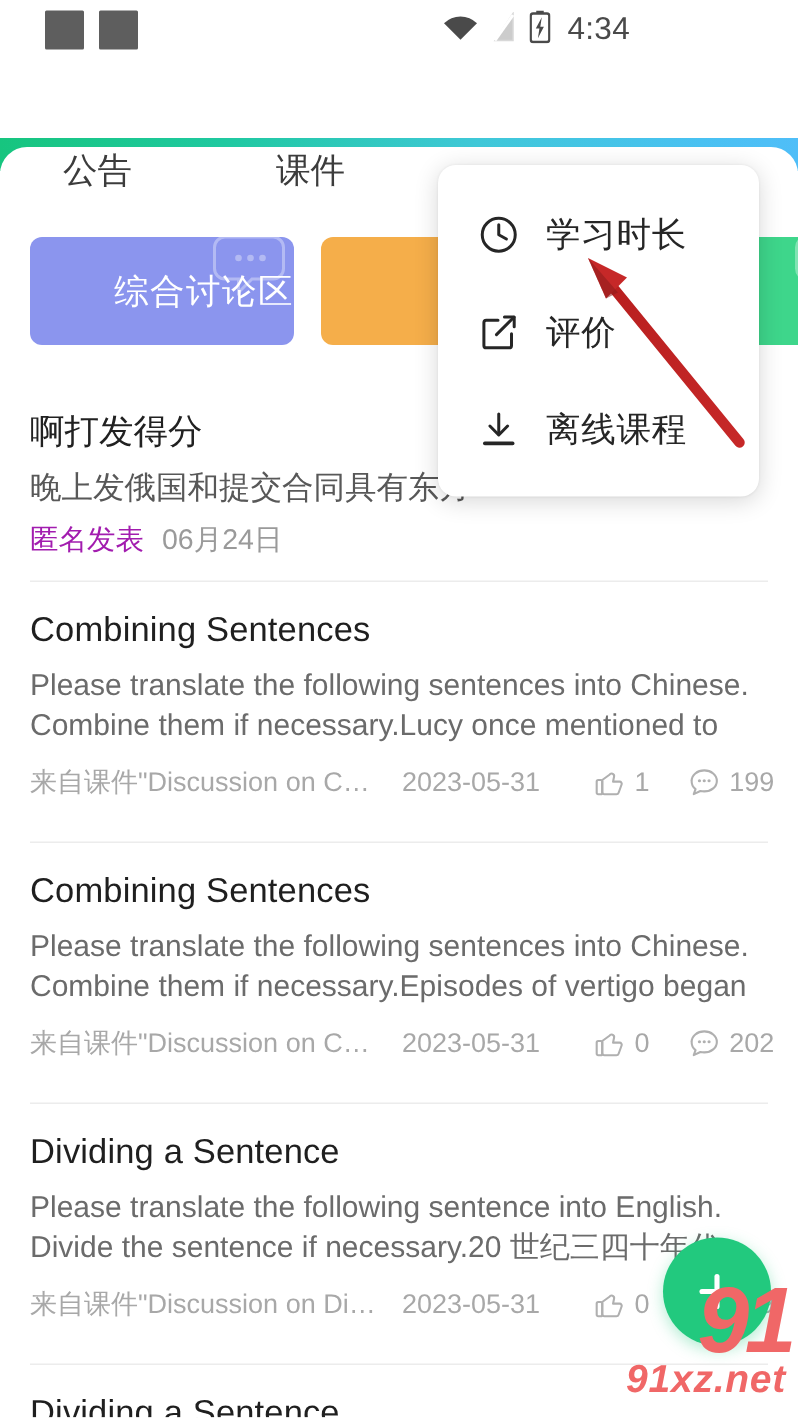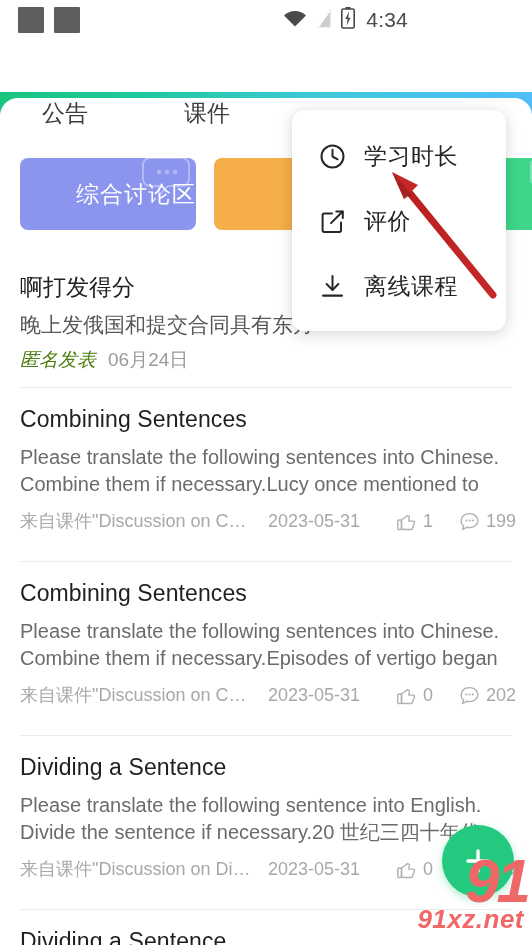--- a/index.html
+++ b/index.html
@@ -17,21 +17,21 @@
     position: relative;
     width: 532px;
     height: 945px;
     background: #ffffff;
     overflow: hidden;
   }
 
   
   .status-bar {
     position: absolute;
-    top: 0; left: 0;
+    top: 0; left: 12px;
     width: 426px;
     height: 40px;
     display: flex;
     align-items: center;
     padding: 0 18px;
     background: #ffffff;
     z-index: 5;
   }
   .status-left { display: flex; align-items: center; gap: 10px; }
   .sq {
@@ -178,21 +178,21 @@
     margin-bottom: 8px;
     white-space: nowrap;
     overflow: hidden;
   }
   .post-meta {
     display: flex;
     align-items: baseline;
     gap: 12px;
     font-size: 19px;
   }
-  .anon-badge { color: #4d7c0f; font-style: italic; }
+  .anon-badge { color: #a21caf; }
   .post-date { color: #9a9a9a; }
 
   .divider {
     height: 1px;
     background: #ececec;
     margin: 14px 20px 0 20px;
   }
 
   
   .list-item {

